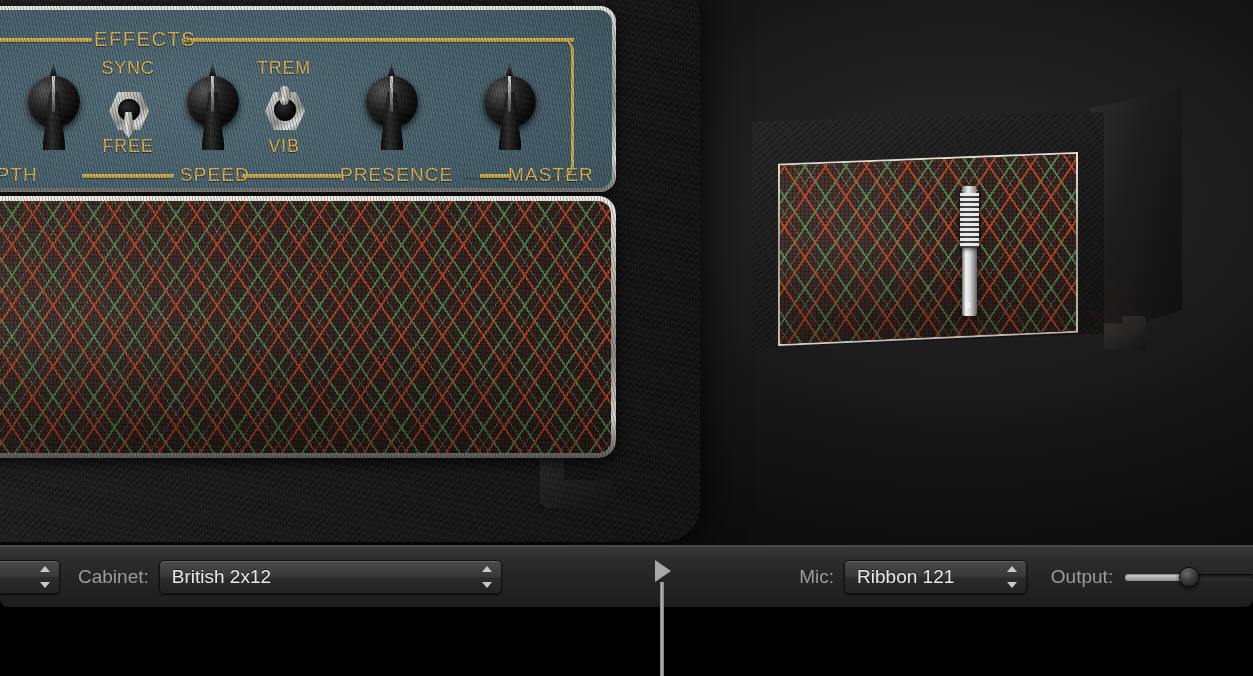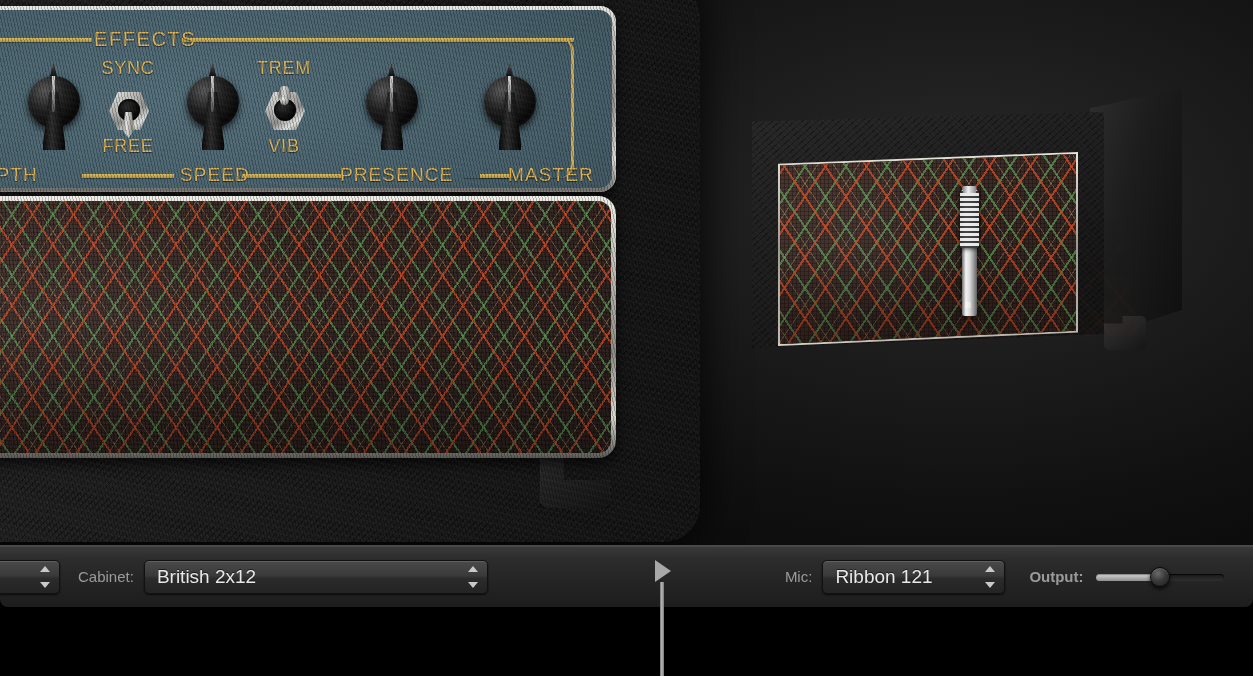--- a/index.html
+++ b/index.html
@@ -298,21 +298,21 @@
   #toolbar-inner {
     position:absolute; inset:0;
     display:flex; align-items:center;
   }
   #below-bar {
     position:absolute; left:0; top:607px; width:1253px; height:69px;
     background:#000;
   }
 
   .tb-label {
-    font-size:15px; color:#9b9b9b; white-space:nowrap;
+    font-size:19px; color:#9b9b9b; white-space:nowrap;
   }
   .popup {
     position:relative; height:34px;
     background: linear-gradient(180deg,#4a4a4a 0%, #3a3a3a 45%, #2b2b2b 55%, #232323 100%);
     border:1px solid #111; border-radius:5px;
     box-shadow: inset 0 1px 0 rgba(255,255,255,.13), 0 1px 2px rgba(0,0,0,.7);
     display:flex; align-items:center;
   }
   .popup .pval {
     font-size:19px; color:#e9e9e9; padding-left:12px; white-space:nowrap;
@@ -484,21 +484,21 @@
       <span class="tb-label" style="margin-left:297px;">Mic:</span>
 
       <div class="popup" style="width:183px; margin-left:10px;">
         <span class="pval">Ribbon 121</span>
         <span class="stepper">
           <span class="up"></span>
           <span class="dn"></span>
         </span>
       </div>
 
-      <span class="tb-label" style="margin-left:24px;font-weight:bold;">Output:</span>
+      <span class="tb-label" style="margin-left:24px;">Output:</span>
 
       <div class="slider" style="margin-left:12px;">
         <span class="track-on" id="track-on" style="width: 64px;"></span>
         <span class="track-off" id="track-off" style="width: 64px;"></span>
         <span class="thumb" id="thumb" style="left: 54px;"></span>
       </div>
 
     </div>
   </div>
 

